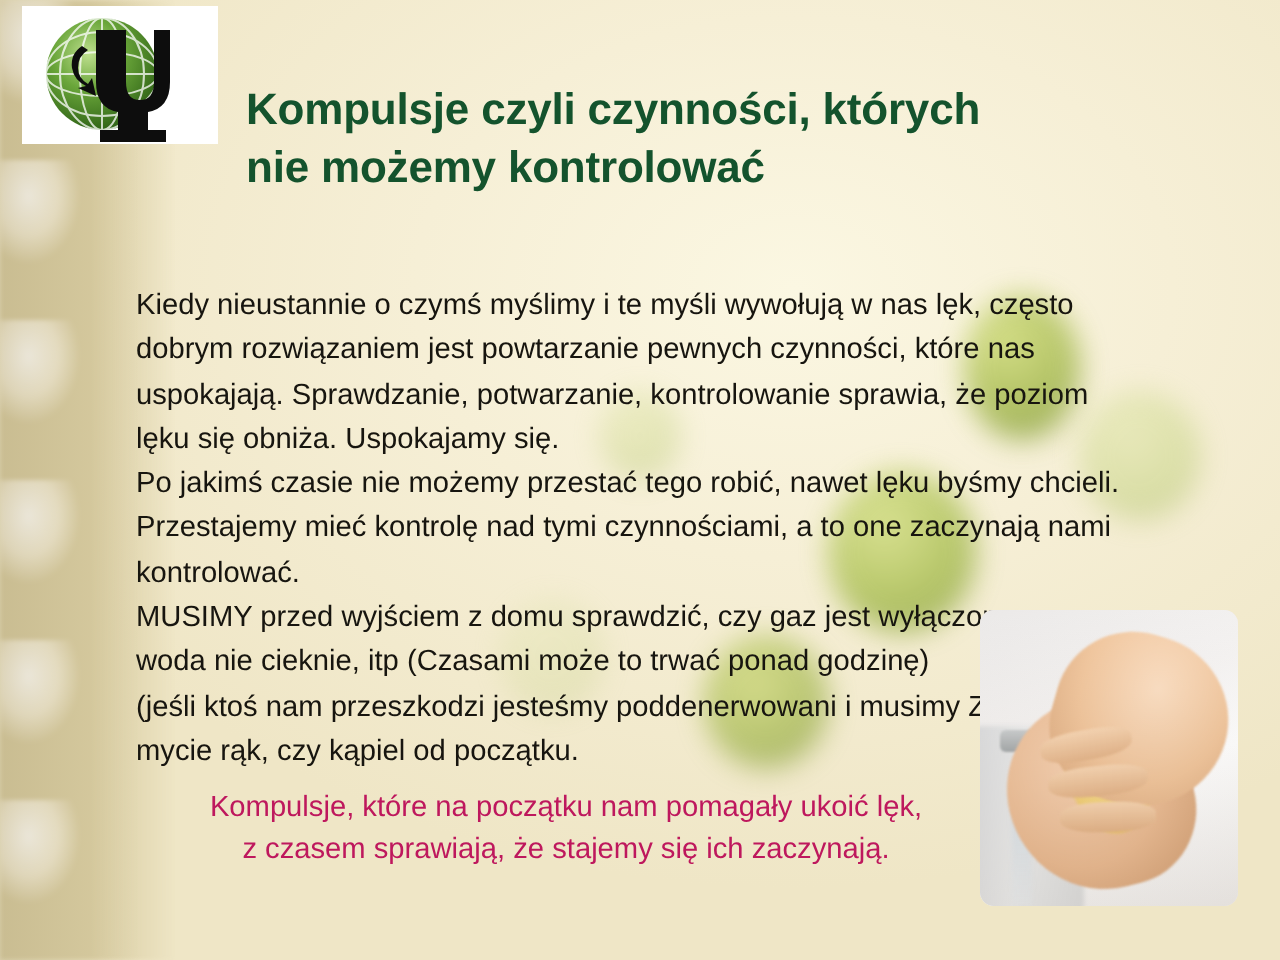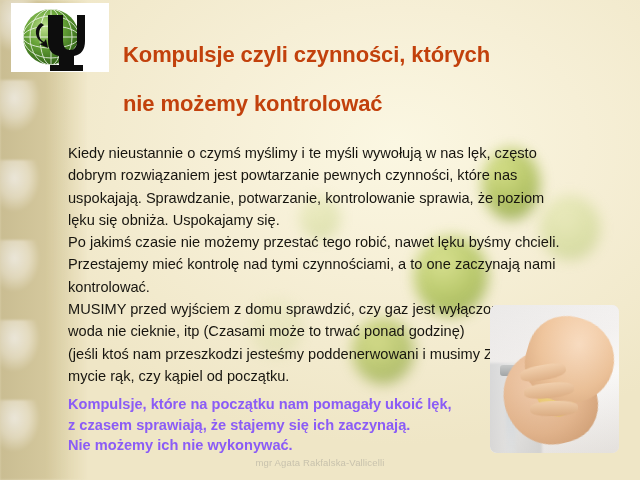--- a/index.html
+++ b/index.html
@@ -79,45 +79,46 @@
   .logo svg { display: block; }
 
   
   .title {
     position: absolute;
     left: 123px; top: 40px;
     width: 470px;
     font-size: 22px;
     font-weight: bold;
     line-height: 29px;
-    color: #c2410c;
+    color: #14532d;
     letter-spacing: -.1px;
   }
-  .title .l2 { display: block; margin-top: 20px; }
+  .title .l2 { display: block; }
 
   
   .body-text {
     position: absolute;
     left: 68px; top: 142px;
     width: 500px;
     font-size: 14.6px;
     line-height: 22.3px;
     color: #17150f;
   }
   .body-text p { margin: 0; }
 
   
   .closing {
     position: absolute;
     left: 68px; top: 394px;
     width: 430px;
     font-size: 14.6px;
     line-height: 20.5px;
-    font-weight: bold;
-    color: #8b5cf6;
+    font-weight: normal;
+    color: #be185d;
+    text-align: center;
   }
   .closing p { margin: 0; }
 
   
   .footer {
     position: absolute;
     left: 0; top: 457px;
     width: 640px;
     text-align: center;
     font-size: 9.5px;
@@ -245,24 +246,22 @@
   <div class="body-text">
     <p>Kiedy nieustannie o czymś myślimy i te myśli wywołują w nas lęk, często dobrym rozwiązaniem jest powtarzanie pewnych czynności, które nas uspokajają. Sprawdzanie, potwarzanie, kontrolowanie sprawia, że poziom lęku się obniża. Uspokajamy się.</p>
     <p>Po jakimś czasie nie możemy przestać tego robić, nawet lęku byśmy chcieli. Przestajemy mieć kontrolę nad tymi czynnościami, a to one zaczynają nami kontrolować.</p>
     <p>MUSIMY przed wyjściem z domu sprawdzić, czy gaz jest wyłączony, czy woda nie cieknie, itp (Czasami może to trwać ponad godzinę)</p>
     <p>(jeśli ktoś nam przeszkodzi jesteśmy poddenerwowani i musimy Zacząć mycie rąk, czy kąpiel od początku.</p>
   </div>
 
   <div class="closing">
     <p>Kompulsje, które na początku nam pomagały ukoić lęk,</p>
     <p>z czasem sprawiają, że stajemy się ich zaczynają.</p>
-    <p>Nie możemy ich nie wykonywać.</p>
-  </div>
-
-  <div class="footer">mgr Agata Rakfalska-Vallicelli</div>
+  </div>
+
 
   <div class="photo">
     <div class="ph-bg"></div>
     <div class="sink"></div>
     <div class="faucet"></div>
     <div class="water"></div>
     <div class="hand-a"></div>
     <div class="soap"></div>
     <div class="hand-b"></div>
     <div class="finger1"></div>

